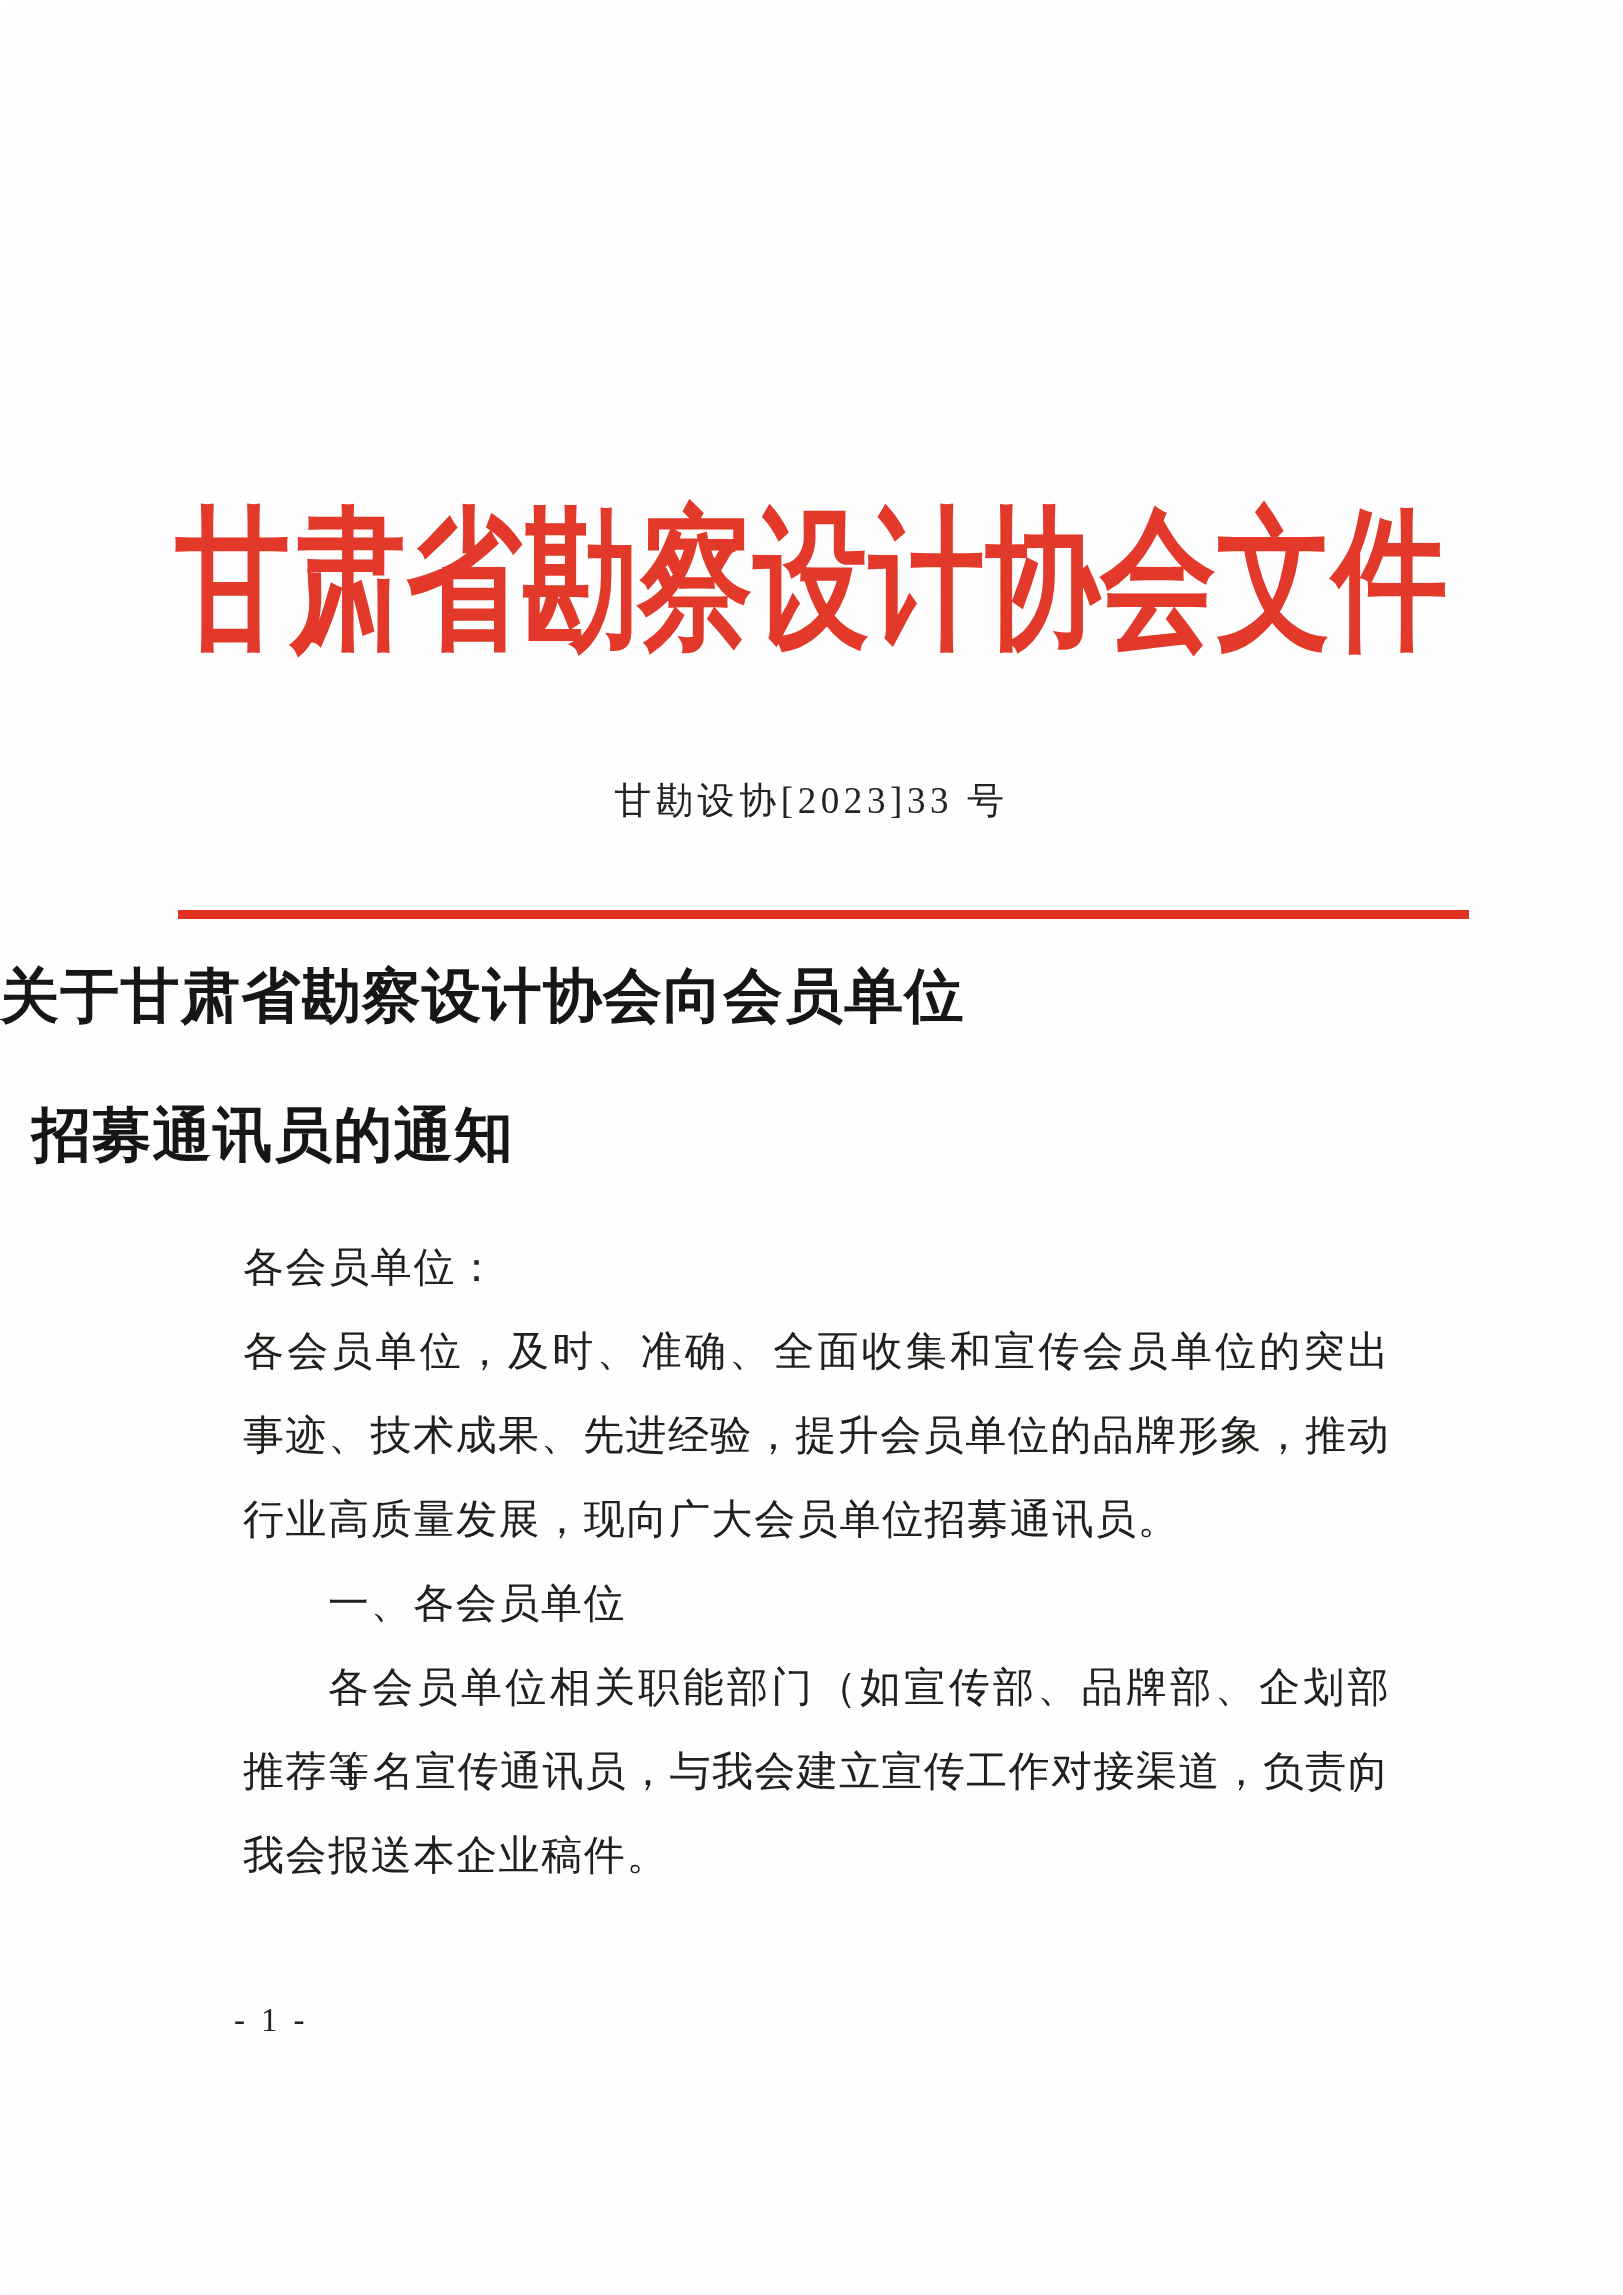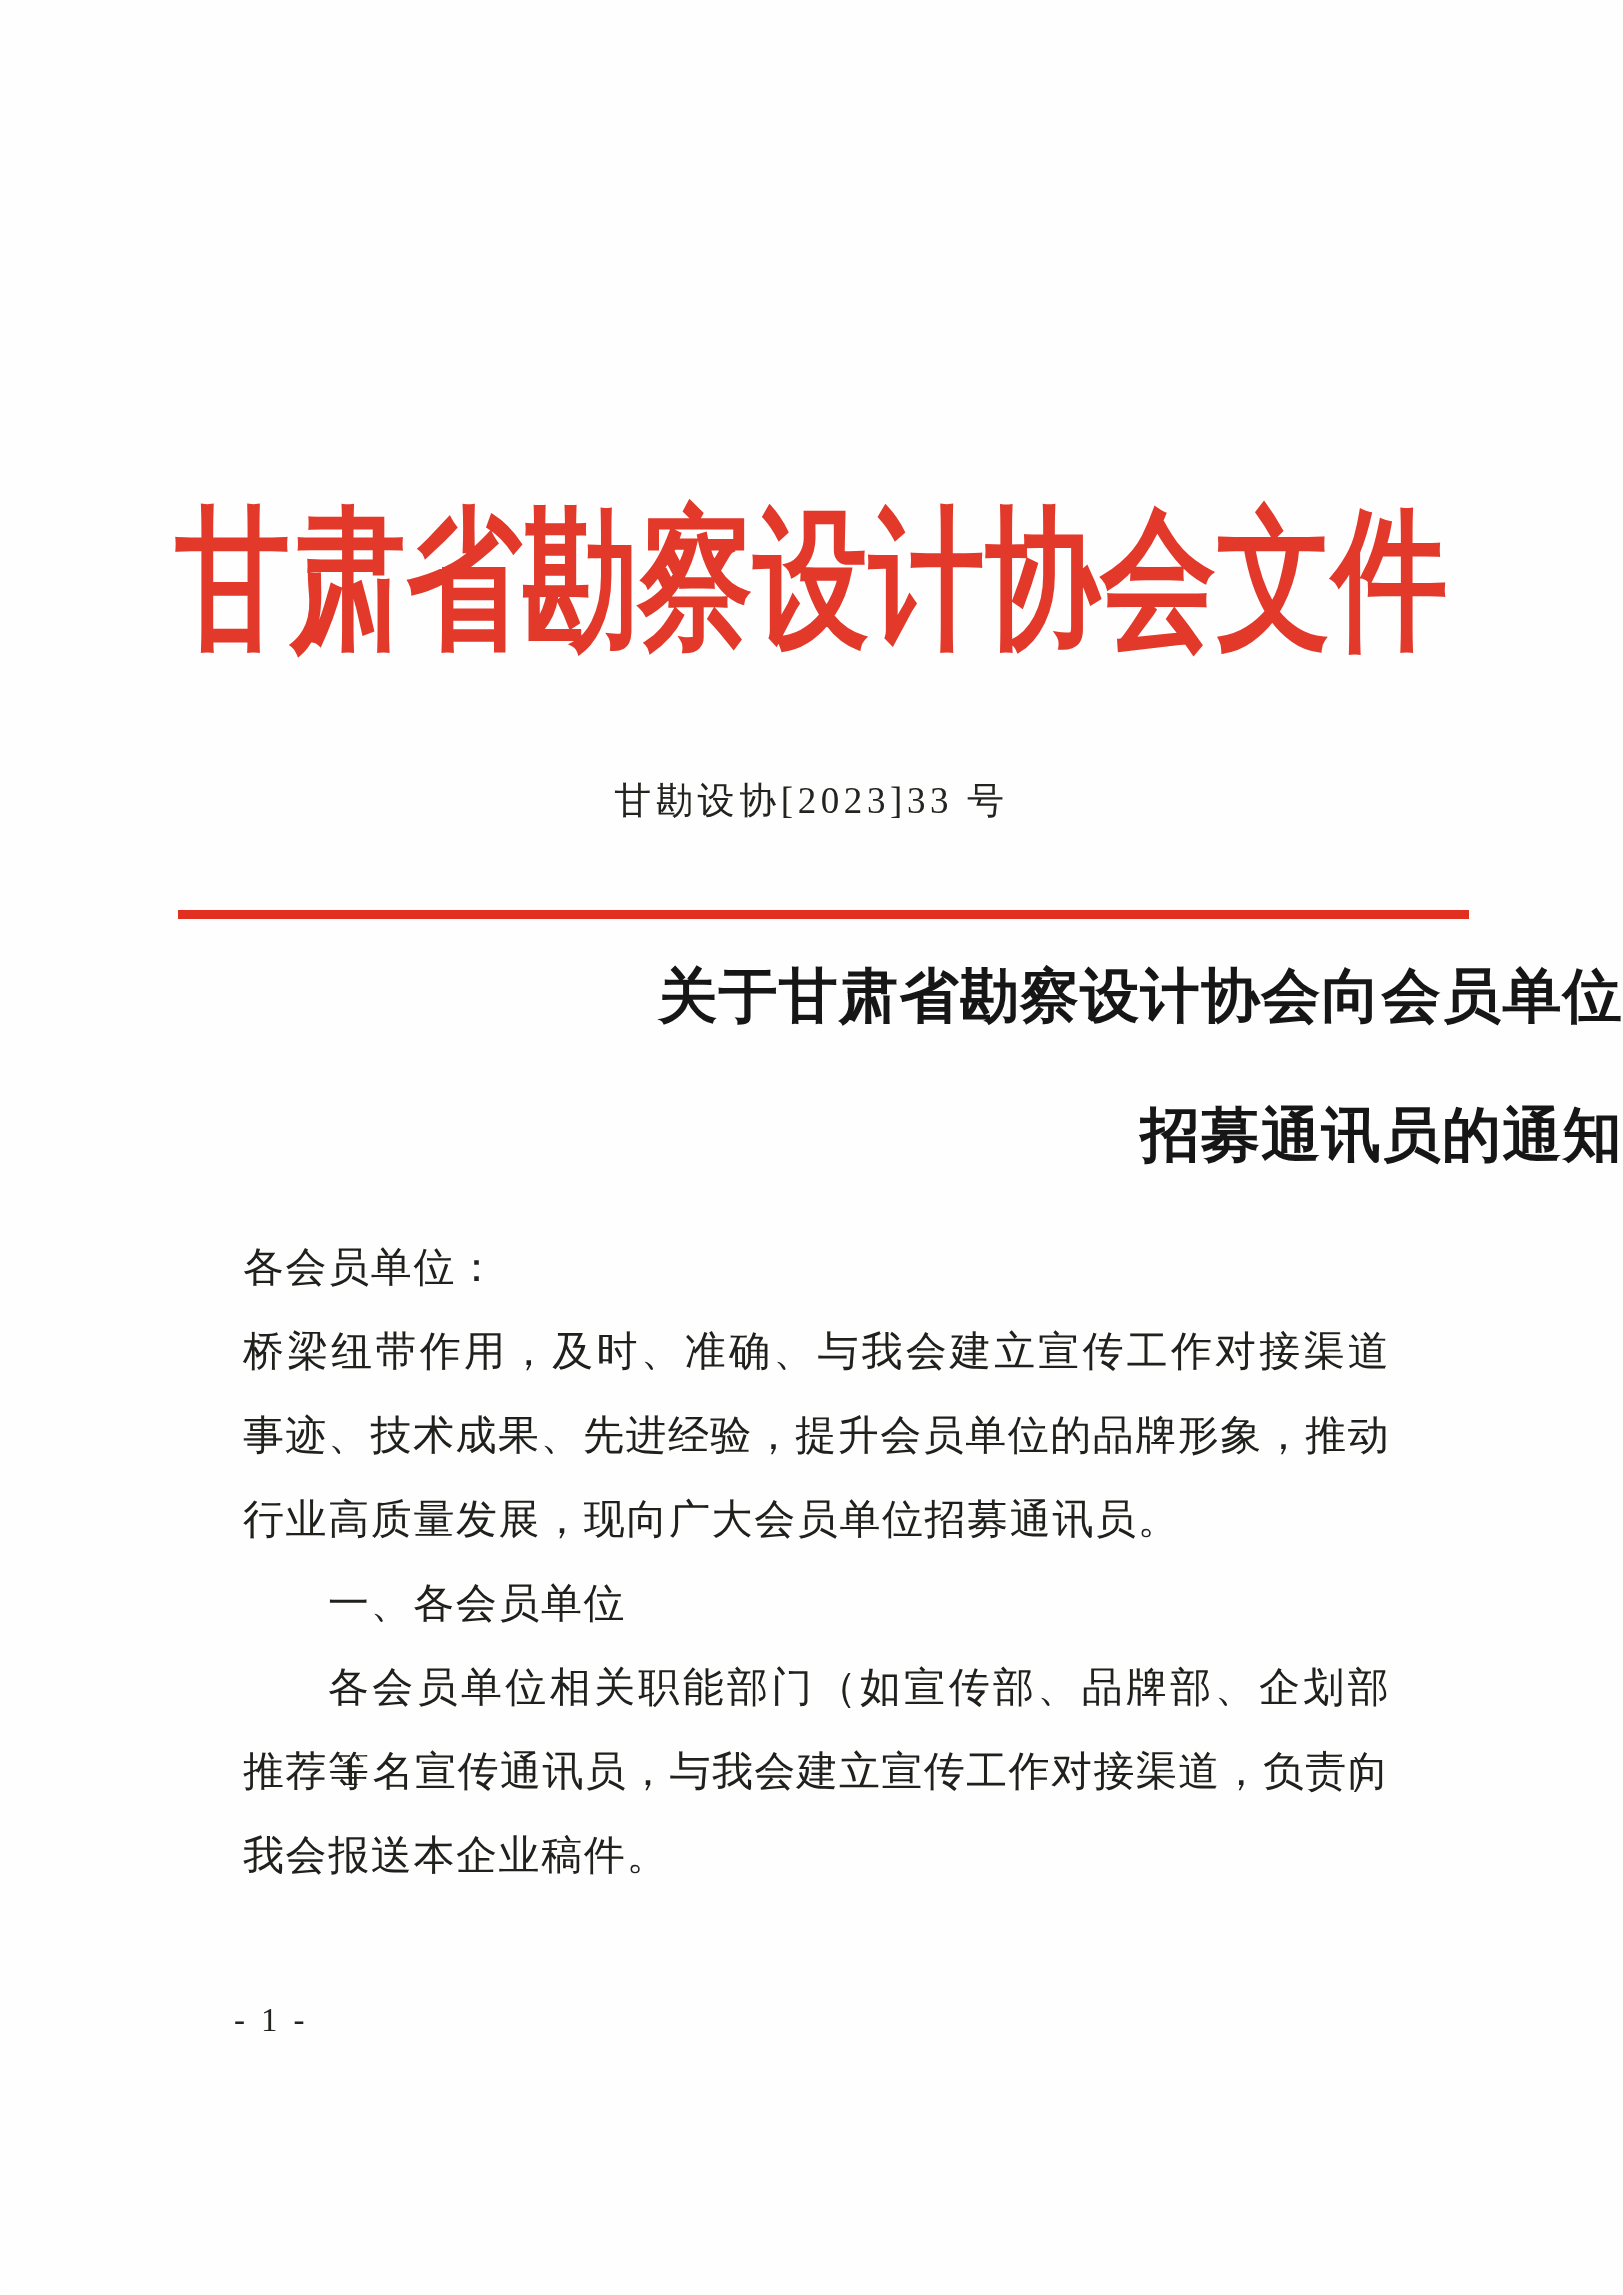--- a/index.html
+++ b/index.html
@@ -49,21 +49,21 @@
     left: 178px;
     width: 1291px;
     height: 8.5px;
     background: #e1301f;
   }
   .doc-title {
     position: absolute;
     top: 967px;
     left: 0;
     width: 100%;
-    text-align: right;
+    text-align: left;
     font-weight: 700;
     font-size: 59px;
     color: #161616;
     letter-spacing: 1.3px;
   }
   .doc-title .title-line {
     line-height: 1;
     white-space: nowrap;
   }
   .doc-title .title-line + .title-line {
@@ -116,21 +116,21 @@
 
   <div class="red-rule"></div>
 
   <div class="doc-title">
     <div class="title-line">关于甘肃省勘察设计协会向会员单位</div>
     <div class="title-line">招募通讯员的通知</div>
   </div>
 
   <div class="body-text">
       <div class="body-line">各会员单位：</div>
-      <div class="body-line justify">桥梁纽带作用，及时、准确、与我会建立宣传工作对接渠道</div>
+      <div class="body-line justify">各会员单位，及时、准确、全面收集和宣传会员单位的突出</div>
       <div class="body-line justify">事迹、技术成果、先进经验，提升会员单位的品牌形象，推动</div>
       <div class="body-line">行业高质量发展，现向广大会员单位招募通讯员。</div>
       <div class="body-line indent">一、各会员单位</div>
       <div class="body-line indent justify">各会员单位相关职能部门（如宣传部、品牌部、企划部等）</div>
       <div class="body-line justify">推荐 1 名宣传通讯员，与我会建立宣传工作对接渠道，负责向</div>
       <div class="body-line">我会报送本企业稿件。</div>
     </div>
 
   <div class="page-number">- 1 -</div>
 

